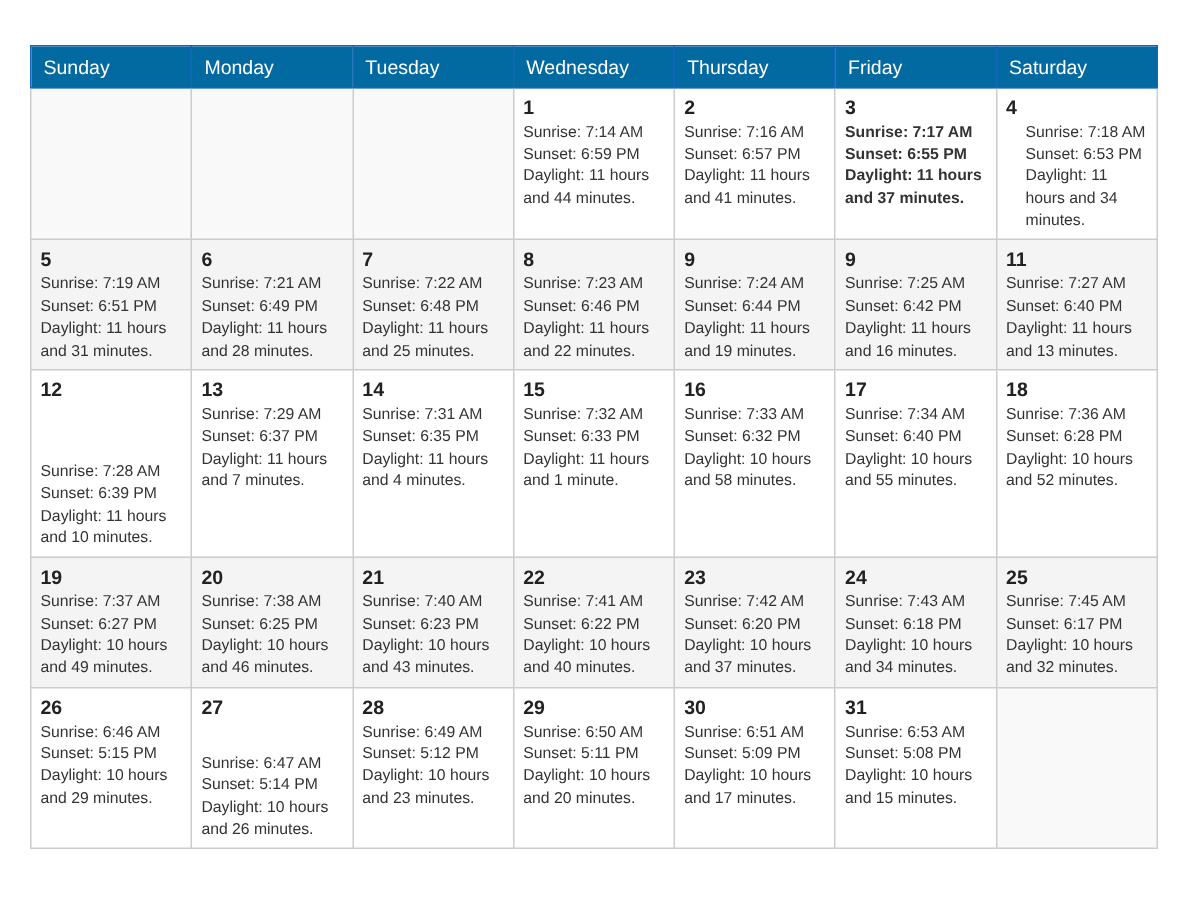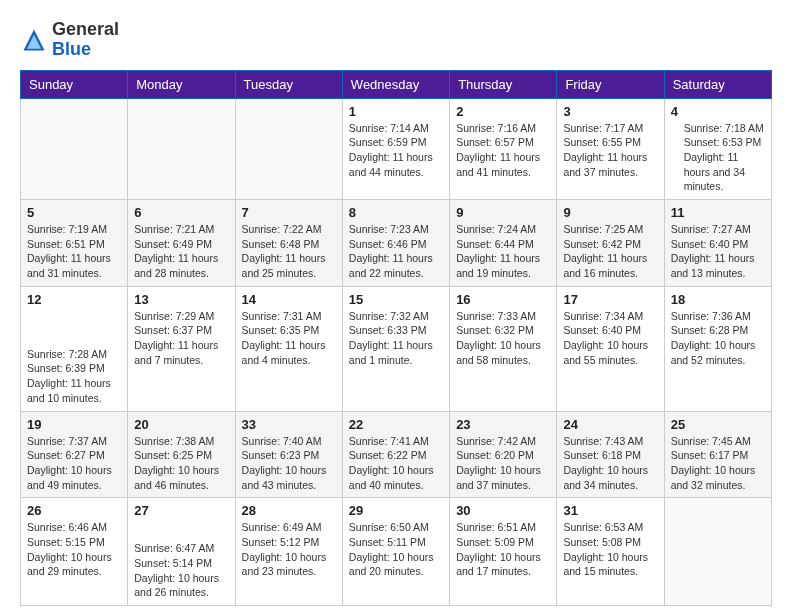--- a/index.html
+++ b/index.html
@@ -77,36 +77,26 @@
       display: block;
       margin-bottom: 2px;
     }
     .day-info {
       font-size: 10.5px;
       line-height: 1.4;
       color: #333;
     }
     tr:nth-child(odd) td { background-color: #fff; }
     tr:nth-child(even) td { background-color: #f4f4f4; }
-    .calendar thead tr th { background-color: #4c1d95; }
+    .calendar thead tr th { background-color: #0369a1; }
   </style>
 </head>
 <body>
 
 <div class="header">
-  <div class="logo">
-    <svg class="logo-icon" viewBox="0 0 32 32">
-      <polygon points="16,4 28,28 4,28" fill="#1565c0"></polygon>
-      <polygon points="16,10 24,26 8,26" fill="#90caf9"></polygon>
-    </svg>
-    <div class="logo-text">
-      <span class="logo-general">General</span><br>
-      <span class="logo-blue">Blue</span>
-    </div>
-  </div>
 </div>
 
 <table class="calendar">
   <thead>
     <tr>
     <th>Sunday</th>
         <th>Monday</th>
         <th>Tuesday</th>
         <th>Wednesday</th>
         <th>Thursday</th>
@@ -126,21 +116,21 @@
 Daylight: 11 hours and 44 minutes.</div>
         </td>
         <td>
           <span class="day-number">2</span>
           <div class="day-info" style="white-space: pre-line;">Sunrise: 7:16 AM
 Sunset: 6:57 PM
 Daylight: 11 hours and 41 minutes.</div>
         </td>
         <td>
           <span class="day-number">3</span>
-          <div class="day-info" style="white-space: pre-line;">Sunrise: 7:17 AM
+          <div class="day-info" style="white-space: pre-line; font-weight: bold;">Sunrise: 7:17 AM
 Sunset: 6:55 PM
 Daylight: 11 hours and 37 minutes.</div>
         </td>
         <td>
           <span class="day-number">4</span>
           <div class="day-info" style="white-space: pre-line; margin-left: 13px;">Sunrise: 7:18 AM
 Sunset: 6:53 PM
 Daylight: 11 hours and 34 minutes.</div>
         </td>
       </tr>
@@ -239,21 +229,21 @@
 Sunset: 6:27 PM
 Daylight: 10 hours and 49 minutes.</div>
         </td>
         <td>
           <span class="day-number">20</span>
           <div class="day-info" style="white-space: pre-line;">Sunrise: 7:38 AM
 Sunset: 6:25 PM
 Daylight: 10 hours and 46 minutes.</div>
         </td>
         <td>
-          <span class="day-number">33</span>
+          <span class="day-number">21</span>
           <div class="day-info" style="white-space: pre-line;">Sunrise: 7:40 AM
 Sunset: 6:23 PM
 Daylight: 10 hours and 43 minutes.</div>
         </td>
         <td>
           <span class="day-number">22</span>
           <div class="day-info" style="white-space: pre-line;">Sunrise: 7:41 AM
 Sunset: 6:22 PM
 Daylight: 10 hours and 40 minutes.</div>
         </td>

